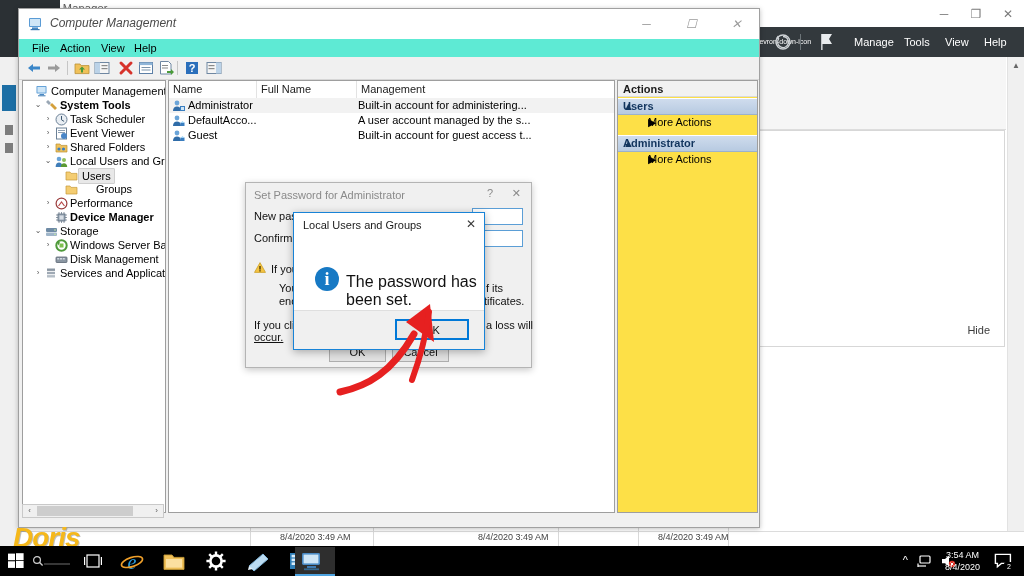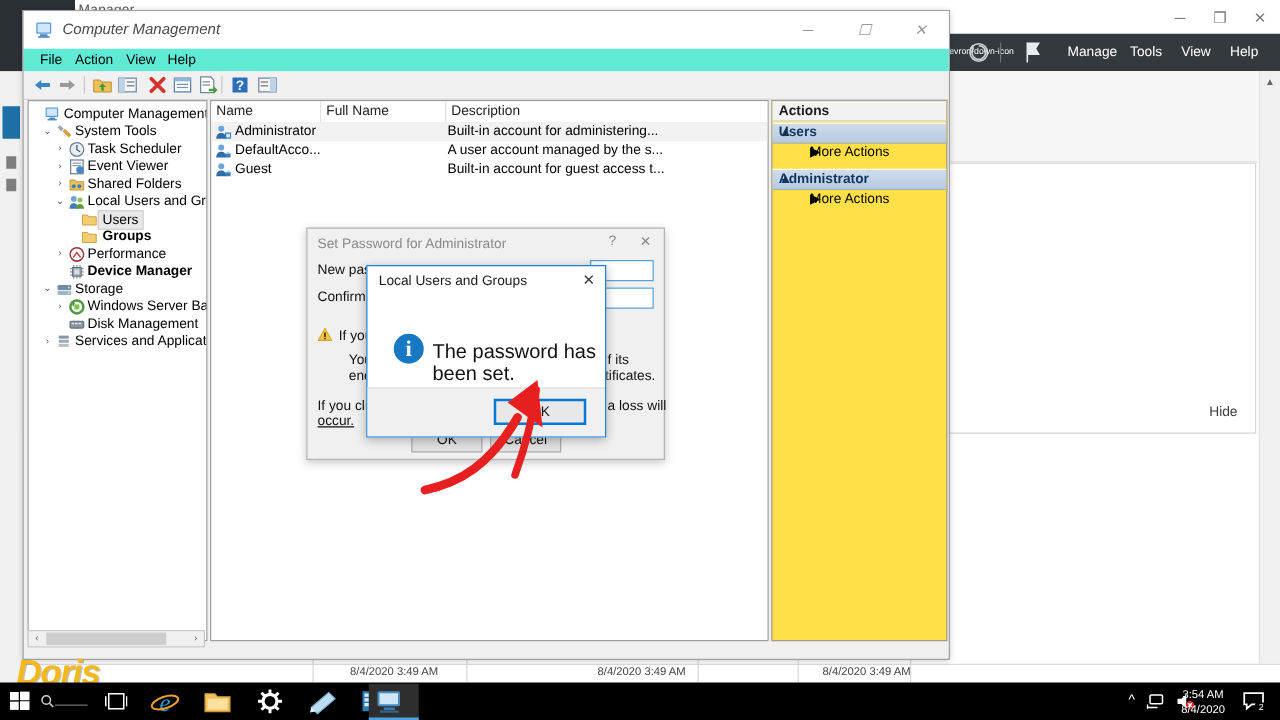--- a/index.html
+++ b/index.html
@@ -259,21 +259,21 @@
               <rect x="2" y="10.3" width="7.5" height="1" fill="#3d7ab2"></rect>
             </svg>
           <span class="tlbl" style="left:26px;">Computer Management (Local</span>
         </div>
         <div class="tree-node">
           <span class="tw" style="left:8px;">⌄</span>
           <svg class="tico" style="left:20px;" viewBox="0 0 13 13">
             <path d="M3 1 l3 3 -2 2 -3 -3z" fill="#9aa7b5"></path>
               <path d="M5 6 l5 5 2 -2 -5 -5z" fill="#d4a03c"></path>
             </svg>
-          <span class="tlbl" style="left:35px;">System Tools</span>
+          <span class="tlbl" style="left:35px;font-weight:bold;">System Tools</span>
         </div>
         <div class="tree-node">
           <span class="tw" style="left:18px;">›</span>
           <svg class="tico" style="left:30px;" viewBox="0 0 13 13">
             <circle cx="6.5" cy="6.5" r="5.5" fill="#e9eef3" stroke="#6b8096" stroke-width="1"></circle>
               <path d="M6.5 3 v3.8 l2.6 1.6" stroke="#3a556e" stroke-width="1" fill="none"></path>
             </svg>
           <span class="tlbl" style="left:45px;">Task Scheduler</span>
         </div>
         <div class="tree-node">
@@ -308,21 +308,21 @@
         <div class="tree-node">
           <svg class="tico" style="left:40px;" viewBox="0 0 13 13">
             <path d="M1 3 h4 l1 1.4 h6 v6.6 h-11z" fill="#f4cd72" stroke="#c59a36" stroke-width=".7"></path>
             </svg>
           <span class="tlbl tree-sel" style="left:56px;top:0;">Users</span>
         </div>
         <div class="tree-node">
           <svg class="tico" style="left:40px;" viewBox="0 0 13 13">
             <path d="M1 3 h4 l1 1.4 h6 v6.6 h-11z" fill="#f4cd72" stroke="#c59a36" stroke-width=".7"></path>
             </svg>
-          <span class="tlbl" style="left:57px;font-weight:bold;">Groups</span>
+          <span class="tlbl" style="left:71px;">Groups</span>
         </div>
         <div class="tree-node">
           <span class="tw" style="left:18px;">›</span>
           <svg class="tico" style="left:30px;" viewBox="0 0 13 13">
             <circle cx="6.5" cy="6.5" r="5.4" fill="#ffffff" stroke="#9a3b3b" stroke-width="1.2"></circle>
               <path d="M3.5 9 l3 -4 3 4" fill="none" stroke="#b94a4a" stroke-width="1.2"></path>
             </svg>
           <span class="tlbl" style="left:45px;">Performance</span>
         </div>
         <div class="tree-node">
@@ -370,21 +370,21 @@
             </svg>
           <span class="tlbl" style="left:35px;">Services and Applications</span>
         </div>
       </div>
     </div>
 
     <div class="cm-list">
       <div class="lv-head">
         <div class="lv-col" style="left:0;width:88px;">Name</div>
         <div class="lv-col" style="left:88px;width:100px;">Full Name</div>
-        <div class="lv-col" style="left:188px;width:255px;border-right:none;">Description</div>
+        <div class="lv-col" style="left:188px;width:255px;border-right:none;">Management</div>
       </div>
       <div class="lv-row sel" style="top:17px;">
         <svg class="lv-uico" viewBox="0 0 13 13">
           <circle cx="5" cy="4" r="2.4" fill="#6aa4d8"></circle>
             <path d="M1 12 c0 -3.2 1.8 -4.6 4 -4.6 s4 1.4 4 4.6z" fill="#2f6ca8"></path>
           <rect x="8" y="7" width="5" height="5" fill="#3a7ec0"></rect>
             <rect x="9" y="8" width="3" height="3" fill="#cfe6f7"></rect>
           </svg>
         <div class="lv-cell" style="left:19px;width:70px;">Administrator</div>
         <div class="lv-cell" style="left:89px;width:99px;"></div>

